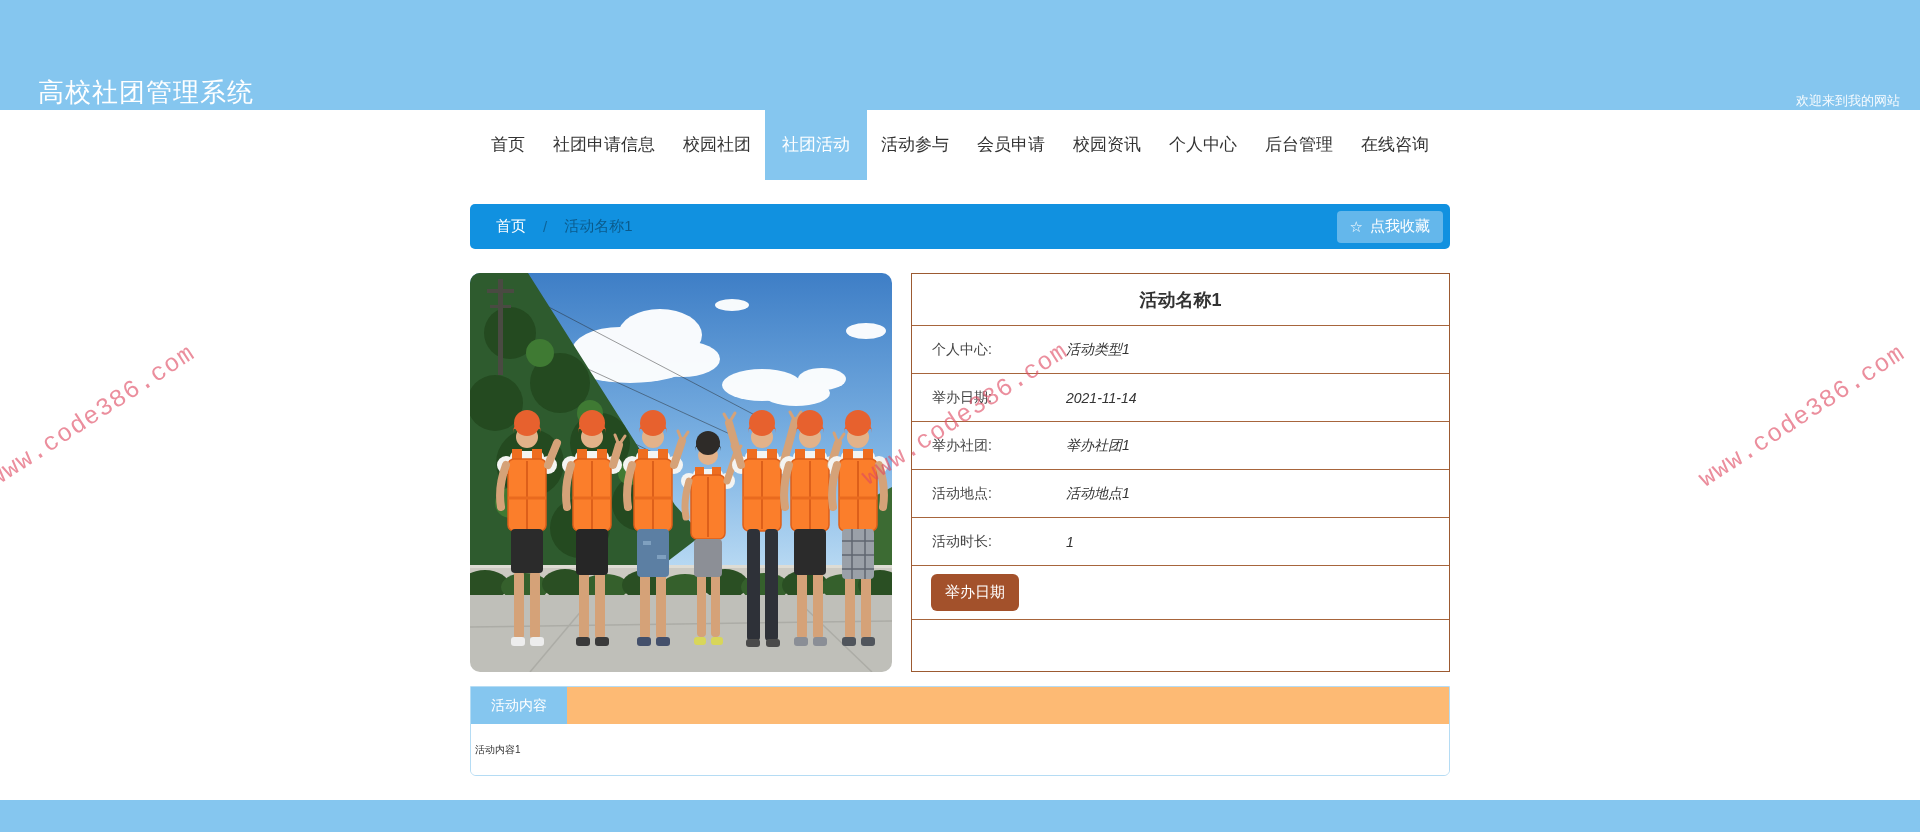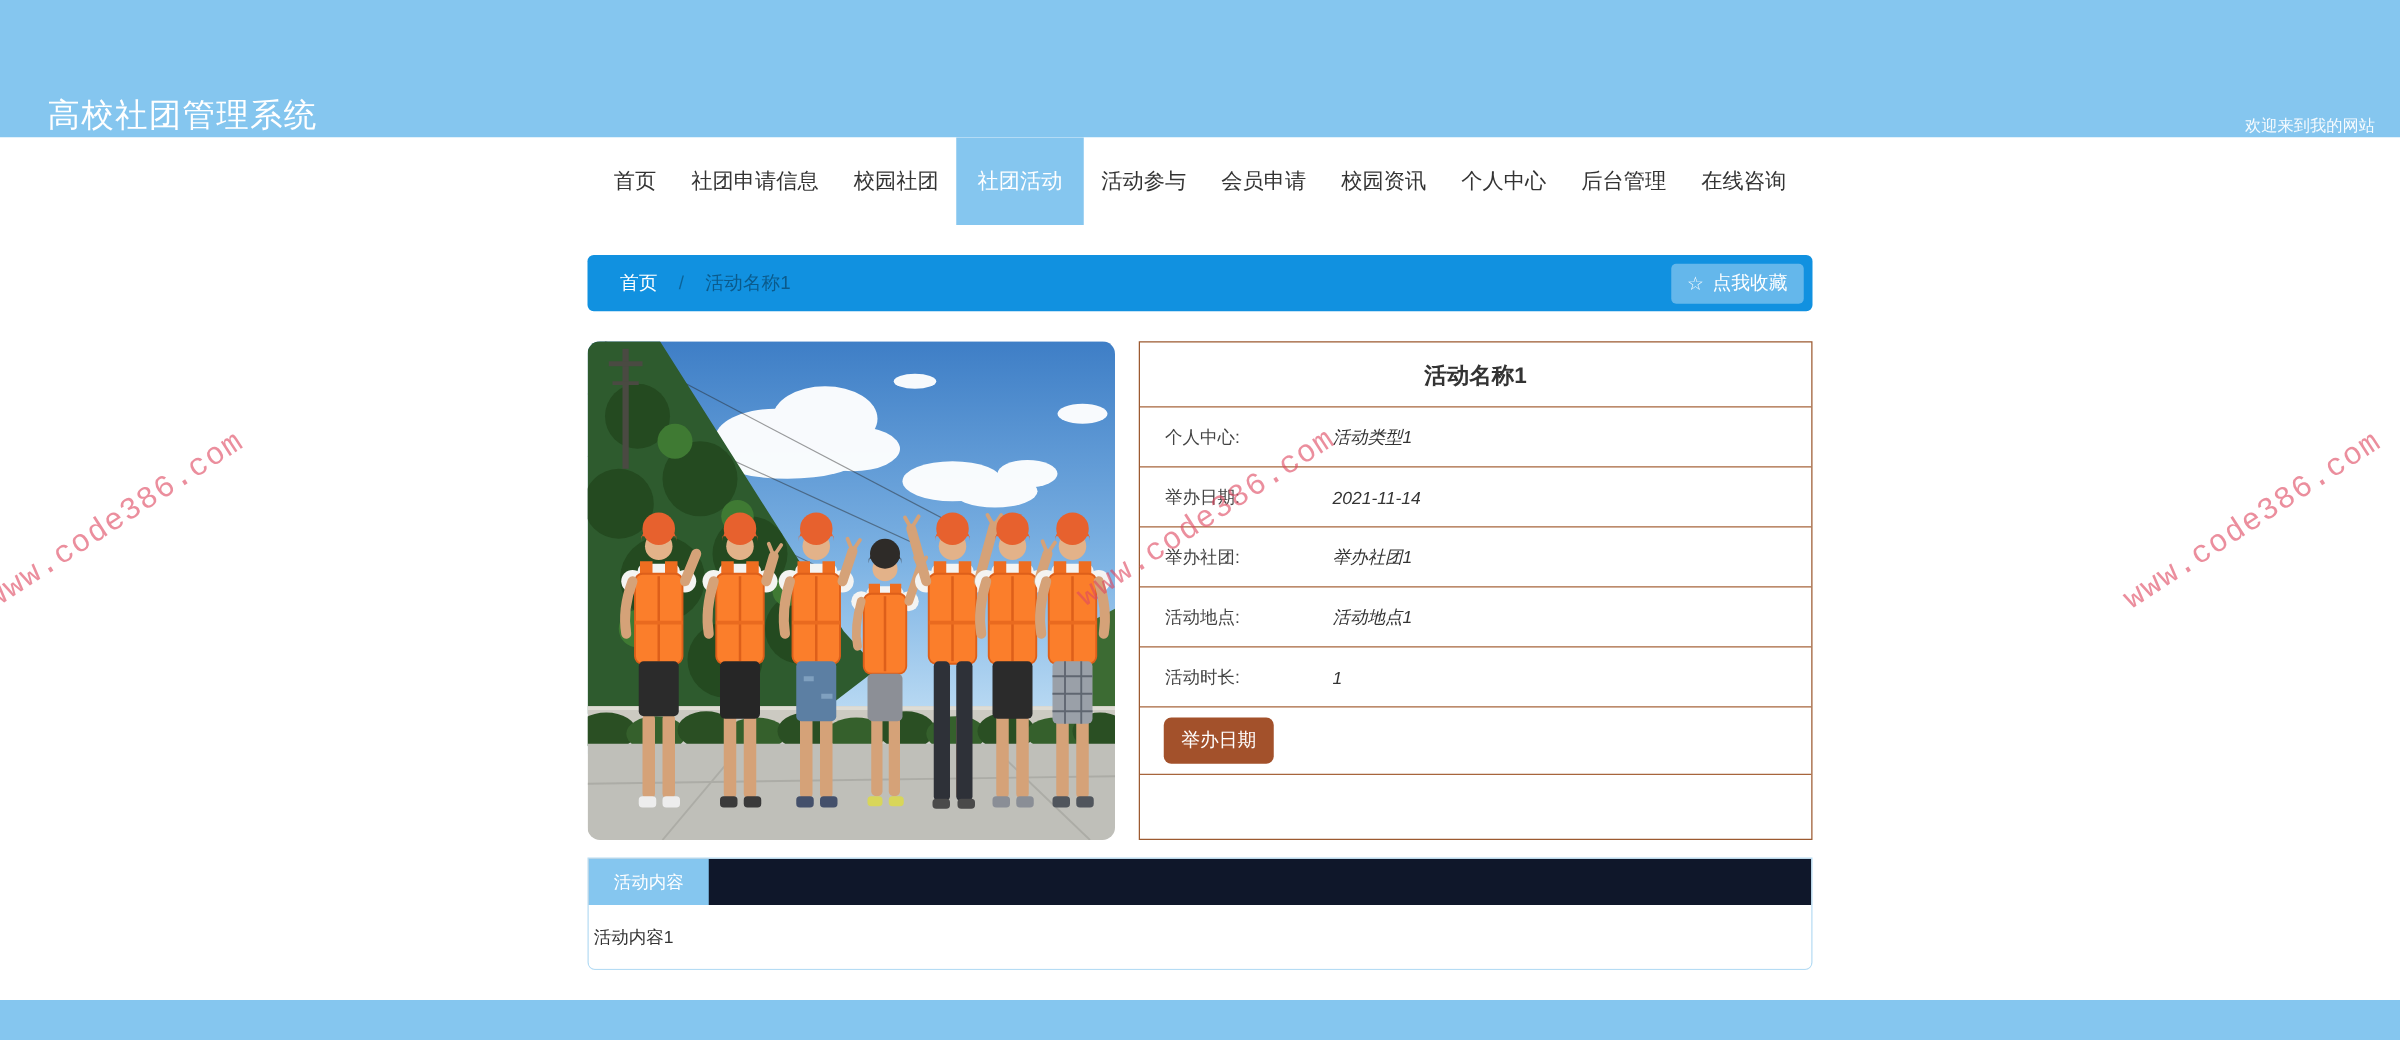--- a/index.html
+++ b/index.html
@@ -132,41 +132,41 @@
   }
   .detail-filler { flex: 1; }
   
   .tab-panel {
     border: 1px solid #B5DCF4;
     border-radius: 0 0 6px 6px;
     overflow: hidden;
   }
   .tab-bar {
     height: 37px;
-    background: #0f172a;
+    background: #fdba74;
     display: flex;
   }
   .tab-active {
     width: 96px;
     height: 37px;
     background: #85C6EF;
     color: #ffffff;
     font-size: 14px;
     display: flex;
     align-items: center;
     justify-content: center;
     cursor: pointer;
   }
   .tab-content {
     height: 51px;
     background: #ffffff;
     display: flex;
     align-items: center;
     padding-left: 4px;
-    font-size: 14px;
+    font-size: 10px;
     color: #333;
   }
   
   .footer {
     position: absolute;
     left: 0; bottom: 0;
     width: 100%;
     height: 32px;
     background: #85C6EF;
   }

